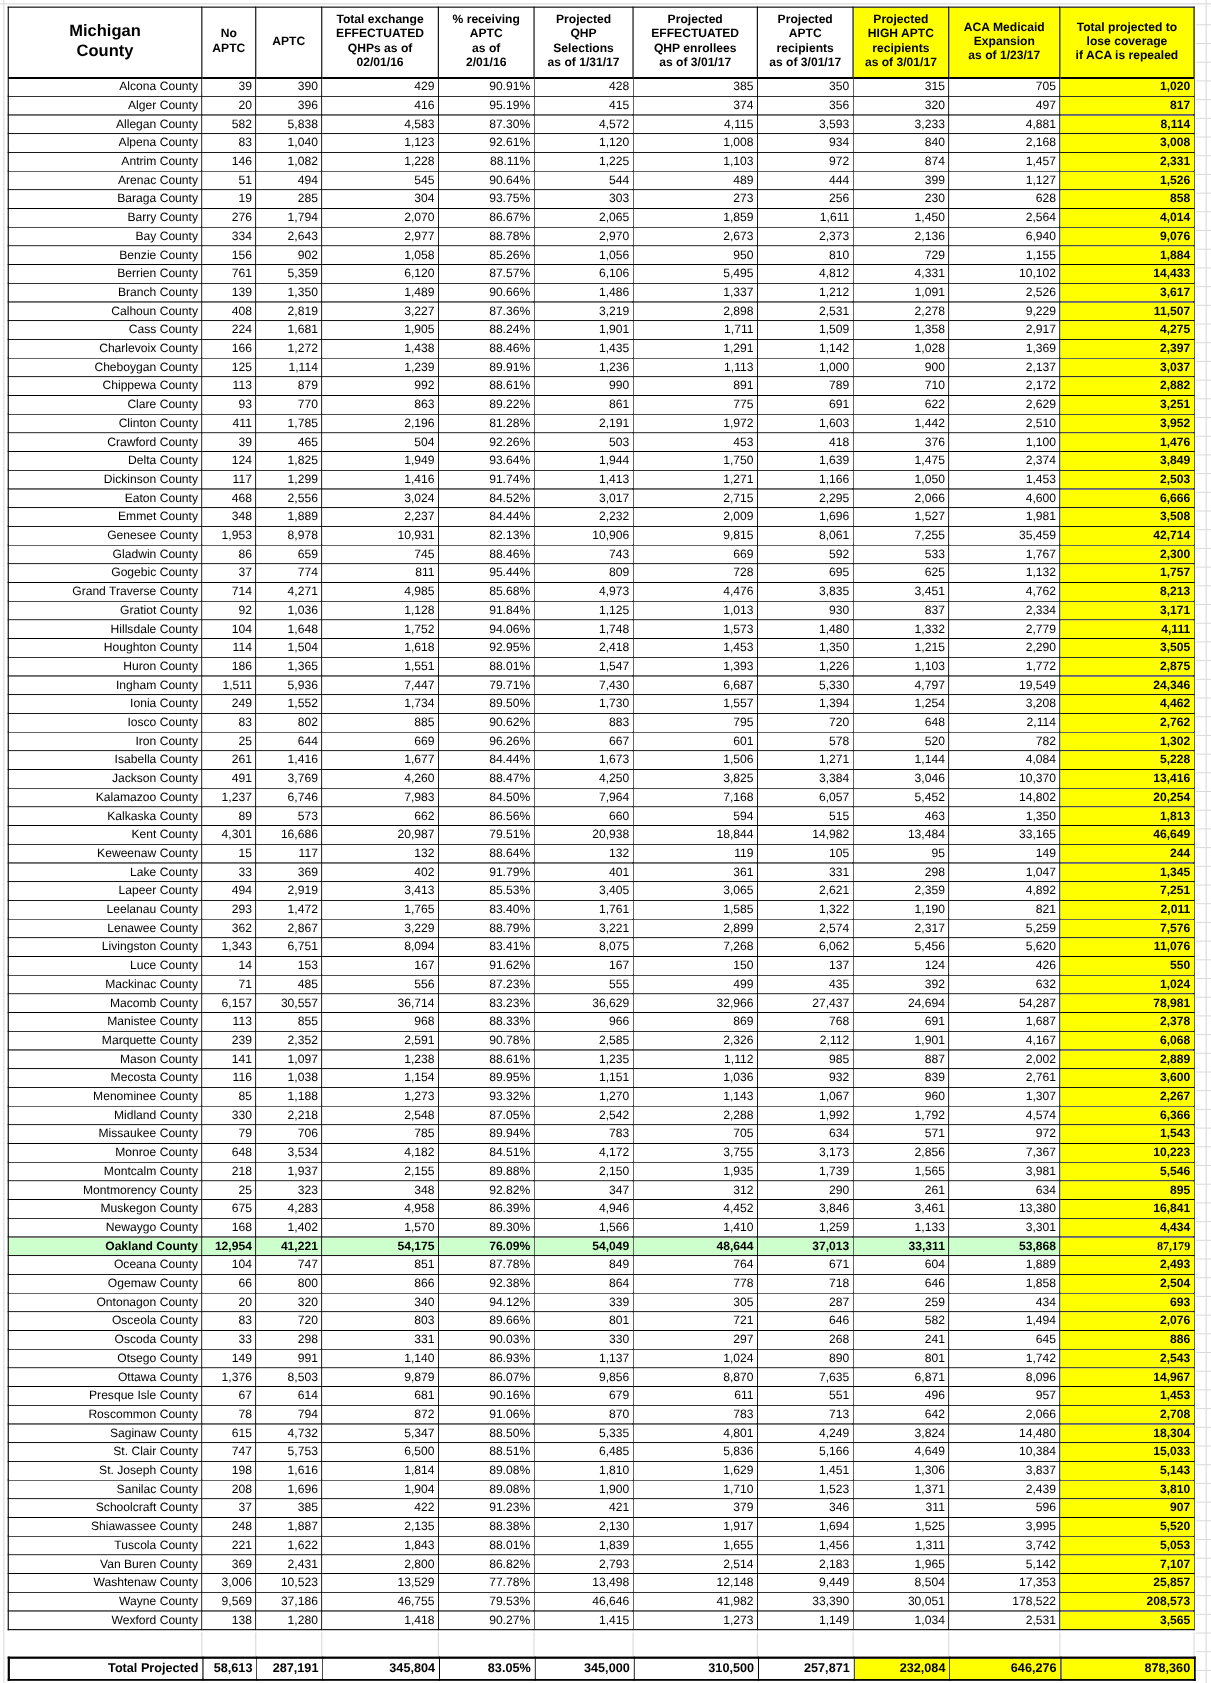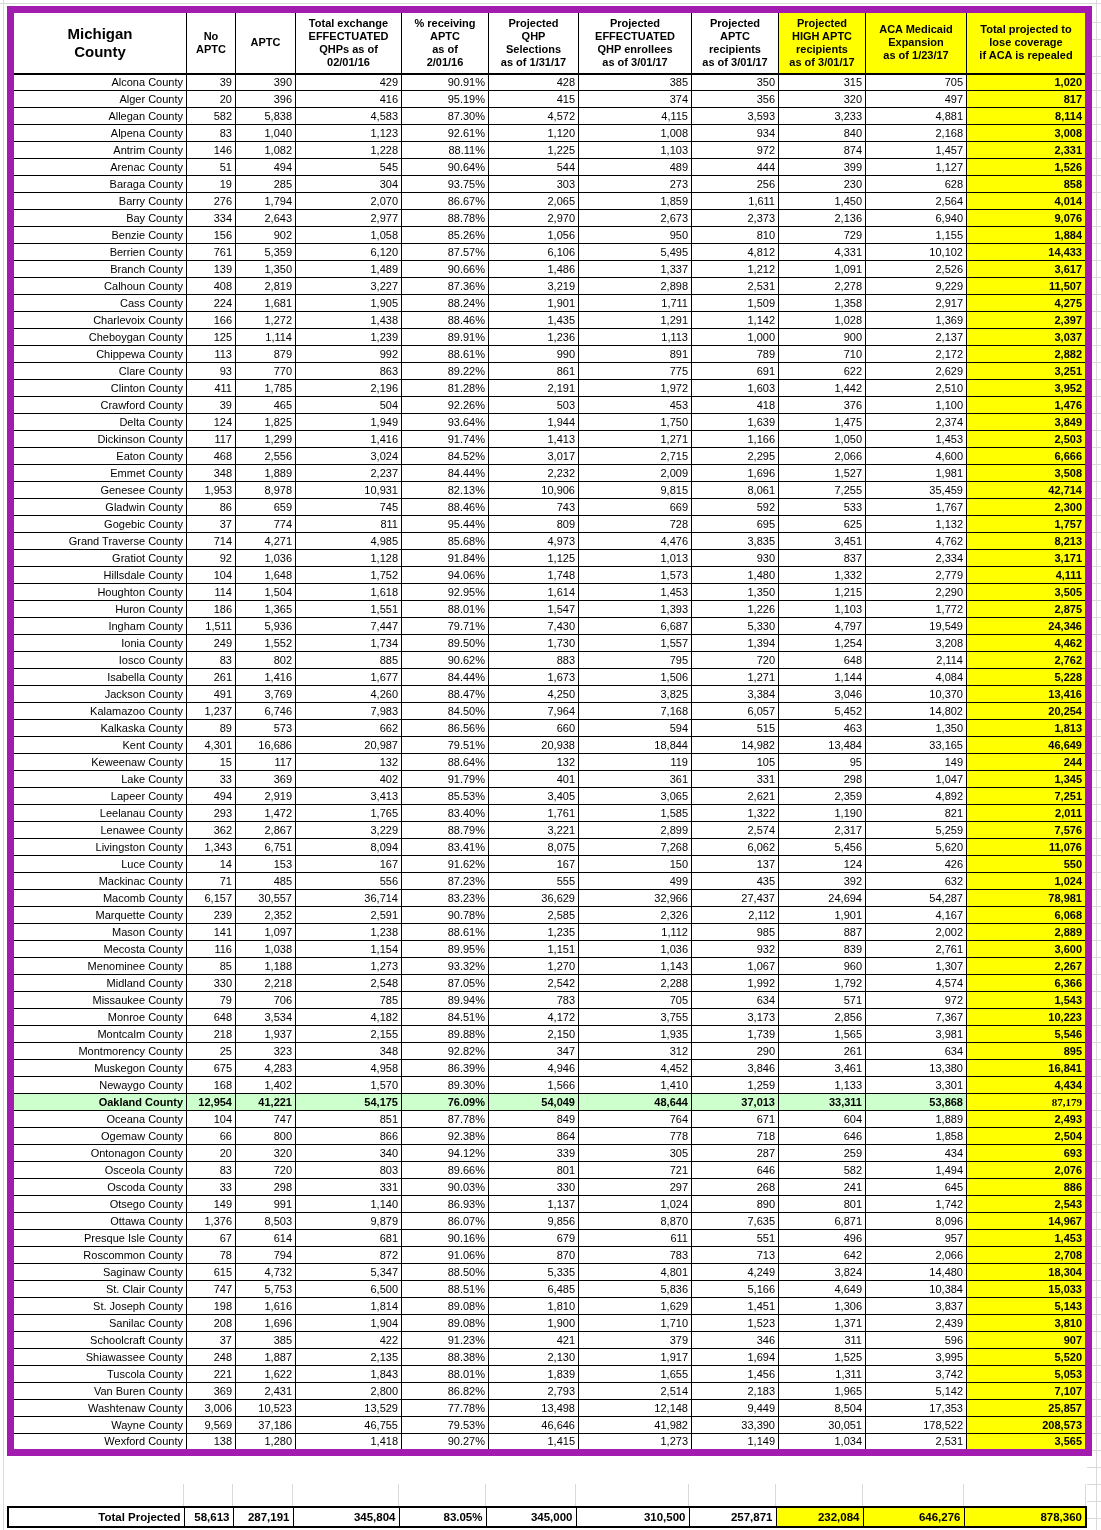--- a/index.html
+++ b/index.html
@@ -25,21 +25,21 @@
       linear-gradient(#d9d9d9,#d9d9d9),linear-gradient(#d9d9d9,#d9d9d9),
       linear-gradient(#d9d9d9,#d9d9d9),linear-gradient(#d9d9d9,#d9d9d9),
       linear-gradient(#d9d9d9,#d9d9d9);
     background-repeat:no-repeat;background-size:1px 100%;
     background-position:176px 0,225px 0,285px 0,391px 0,478px 0,568px 0,681px 0,768px 0,855px 0,956px 0,1078px 0;
     border-bottom:1px solid #e3e3e3;
   }
   table{border-collapse:collapse;table-layout:fixed;}
   .main{
     position:absolute;left:7px;top:6px;width:1079px;
-    border:7px solid #a21caf;
+    border:1px solid #a21caf;
   }
   .main th{
     border:1px solid #000;border-bottom:2px solid #000;
     font-weight:bold;font-size:11px;line-height:13px;
     text-align:center;vertical-align:middle;white-space:pre-line;
     padding:1px 2px;background:#fff;color:#000;
   }
   .main thead tr{height:64px;}
   th.county-h{font-size:15px;line-height:18px;}
   .yellow{background:#ffff00 !important;}
@@ -515,21 +515,21 @@
         <td>1,332</td>
         <td>2,779</td>
         <td class="yellow">4,111</td>
       </tr>
       <tr>
         <td>Houghton County</td>
         <td>114</td>
         <td>1,504</td>
         <td>1,618</td>
         <td>92.95%</td>
-        <td>1,614</td>
+        <td>2,418</td>
         <td>1,453</td>
         <td>1,350</td>
         <td>1,215</td>
         <td>2,290</td>
         <td class="yellow">3,505</td>
       </tr>
       <tr>
         <td>Huron County</td>
         <td>186</td>
         <td>1,365</td>
@@ -575,20 +575,33 @@
         <td>885</td>
         <td>90.62%</td>
         <td>883</td>
         <td>795</td>
         <td>720</td>
         <td>648</td>
         <td>2,114</td>
         <td class="yellow">2,762</td>
       </tr>
       <tr>
+        <td>Iron County</td>
+        <td>25</td>
+        <td>644</td>
+        <td>669</td>
+        <td>96.26%</td>
+        <td>667</td>
+        <td>601</td>
+        <td>578</td>
+        <td>520</td>
+        <td>782</td>
+        <td class="yellow">1,302</td>
+      </tr>
+      <tr>
         <td>Isabella County</td>
         <td>261</td>
         <td>1,416</td>
         <td>1,677</td>
         <td>84.44%</td>
         <td>1,673</td>
         <td>1,506</td>
         <td>1,271</td>
         <td>1,144</td>
         <td>4,084</td>
@@ -755,20 +768,33 @@
         <td>6,157</td>
         <td>30,557</td>
         <td>36,714</td>
         <td>83.23%</td>
         <td>36,629</td>
         <td>32,966</td>
         <td>27,437</td>
         <td>24,694</td>
         <td>54,287</td>
         <td class="yellow">78,981</td>
+      </tr>
+      <tr>
+        <td>Manistee County</td>
+        <td>113</td>
+        <td>855</td>
+        <td>968</td>
+        <td>88.33%</td>
+        <td>966</td>
+        <td>869</td>
+        <td>768</td>
+        <td>691</td>
+        <td>1,687</td>
+        <td class="yellow">2,378</td>
       </tr>
       <tr>
         <td>Marquette County</td>
         <td>239</td>
         <td>2,352</td>
         <td>2,591</td>
         <td>90.78%</td>
         <td>2,585</td>
         <td>2,326</td>
         <td>2,112</td>

